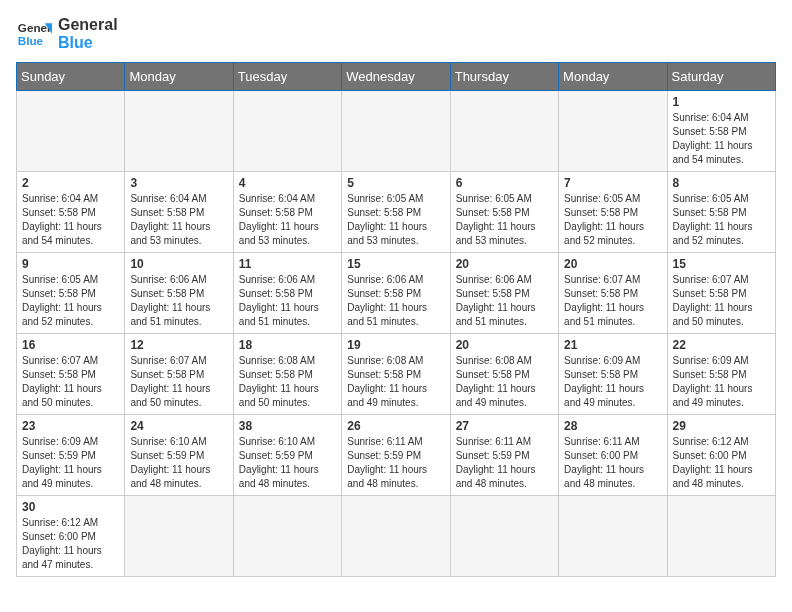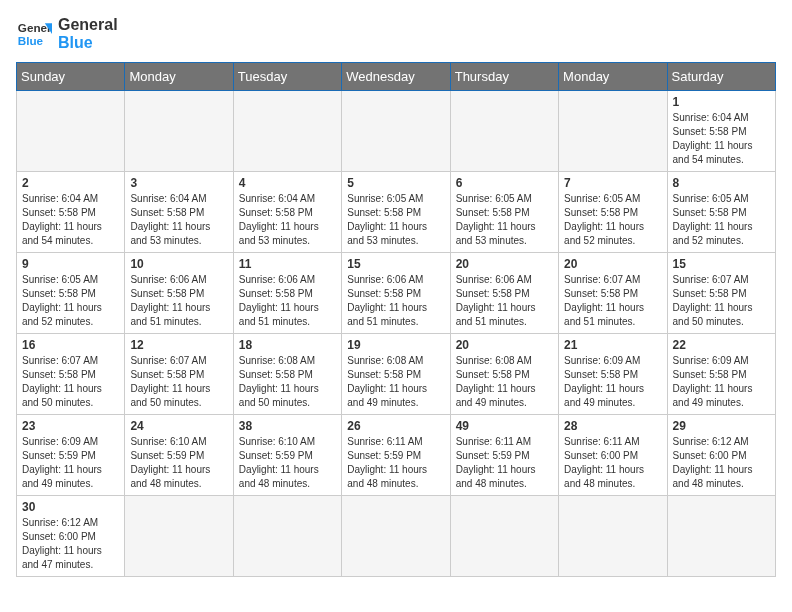--- a/index.html
+++ b/index.html
@@ -309,21 +309,21 @@
 and 48 minutes.</div>
         </td>
         <td>
           <div class="day-number">26</div>
           <div class="day-info" style="white-space: pre-line;">Sunrise: 6:11 AM
 Sunset: 5:59 PM
 Daylight: 11 hours
 and 48 minutes.</div>
         </td>
         <td>
-          <div class="day-number">49</div>
+          <div class="day-number">27</div>
           <div class="day-info" style="white-space: pre-line;">Sunrise: 6:11 AM
 Sunset: 5:59 PM
 Daylight: 11 hours
 and 48 minutes.</div>
         </td>
         <td>
           <div class="day-number">28</div>
           <div class="day-info" style="white-space: pre-line;">Sunrise: 6:11 AM
 Sunset: 6:00 PM
 Daylight: 11 hours

